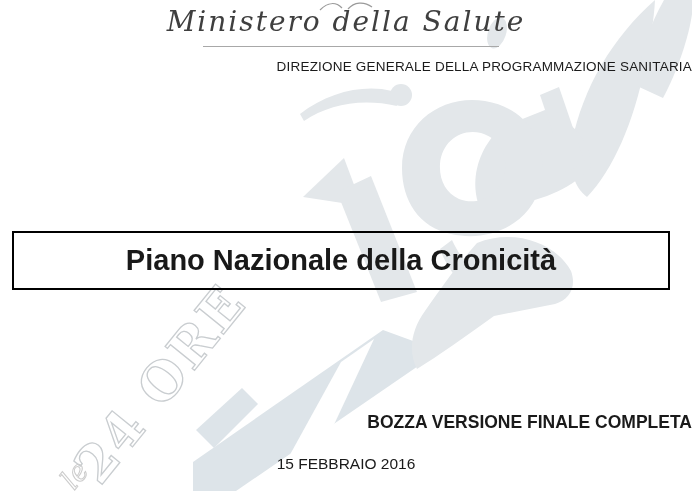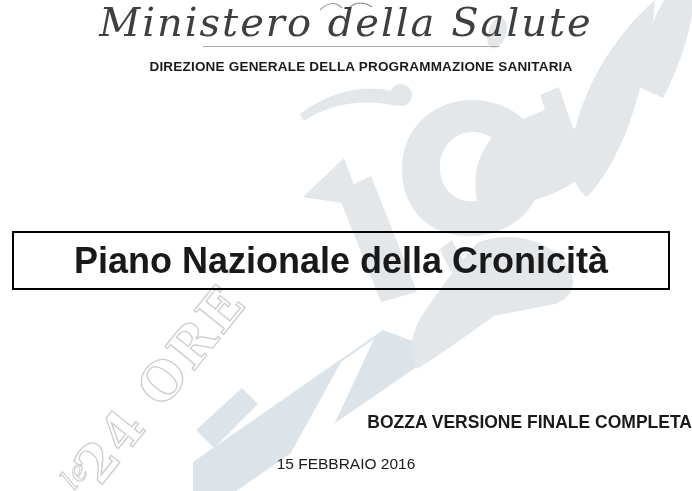--- a/index.html
+++ b/index.html
@@ -7,35 +7,35 @@
        font-family:"Liberation Sans",sans-serif;color:#1a1a1a;}
   .page{position:absolute;inset:0;background:#ffffff;}
   
   .watermark{position:absolute;inset:0;z-index:0;pointer-events:none;}
   
   .content{position:absolute;inset:0;z-index:1;}
   .flourish{position:absolute;left:314px;top:0;width:64px;height:12px;}
   .ministry-script{
     position:absolute;left:0;right:0;top:2px;text-align:center;
     font-family:"DejaVu Serif","Liberation Serif",serif;
-    font-style:italic;font-weight:400;font-size:40px;line-height:40px;
+    font-style:italic;font-weight:400;font-size:28px;line-height:40px;
     color:#3f3f3f;letter-spacing:2px;white-space:nowrap;}
   .ministry-underline{
     position:absolute;left:203px;top:46px;width:296px;height:1px;
     background:#a8a8a8;}
   .department{
-    position:absolute;left:0;right:0;top:58px;text-align:center;
-    font-weight:bold;font-size:13.5px;line-height:17px;letter-spacing:0.2px;
+    position:absolute;left:0;right:0;top:58px;text-align:right;
+    font-weight:normal;font-size:13.5px;line-height:17px;letter-spacing:0.2px;
     color:#1b1b1b;white-space:nowrap;padding-left:30px;}
   .title-box{
     position:absolute;left:12px;top:231px;width:658px;height:59px;
     box-sizing:border-box;border:2px solid #000;background:transparent;}
   .title-box .title{
     display:block;width:100%;text-align:center;line-height:55px;
-    font-weight:bold;font-size:36px;color:#191919;white-space:nowrap;}
+    font-weight:bold;font-size:29px;color:#191919;white-space:nowrap;}
   .version-line{
     position:absolute;left:0;right:0;top:412px;text-align:right;
     font-weight:bold;font-size:17.5px;color:#1a1a1a;white-space:nowrap;}
   .date-line{
     position:absolute;left:0;right:0;top:455px;text-align:center;
     font-weight:normal;font-size:15.5px;color:#1a1a1a;white-space:nowrap;}
 </style>
 </head>
 <body>
 

